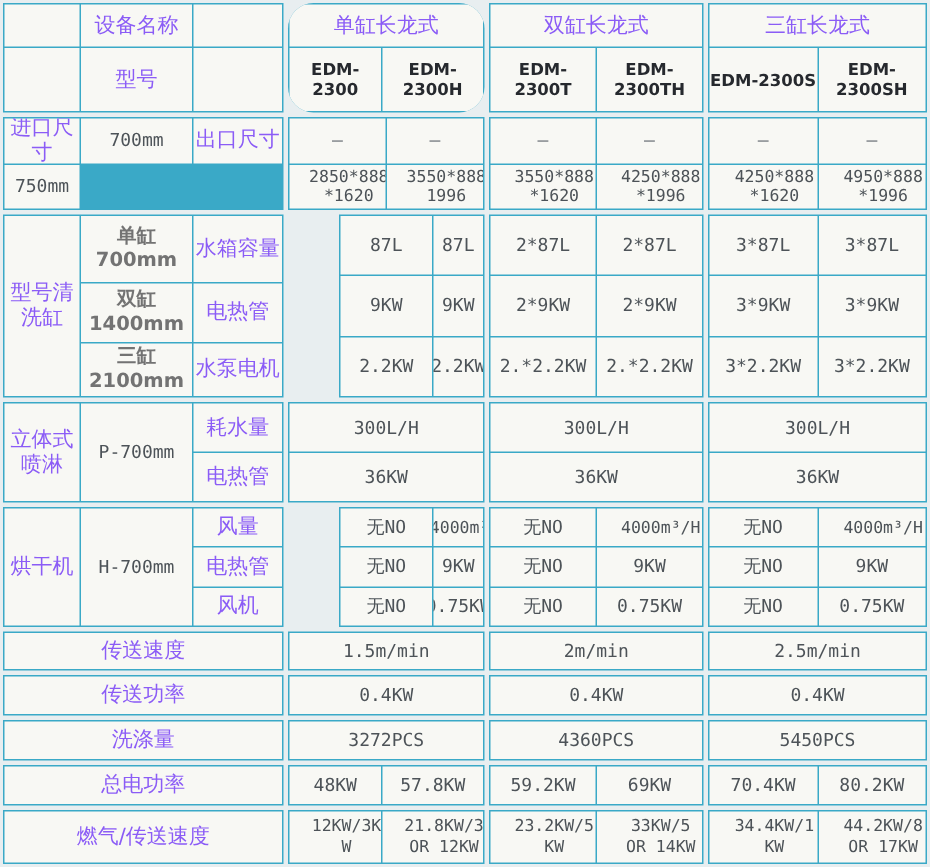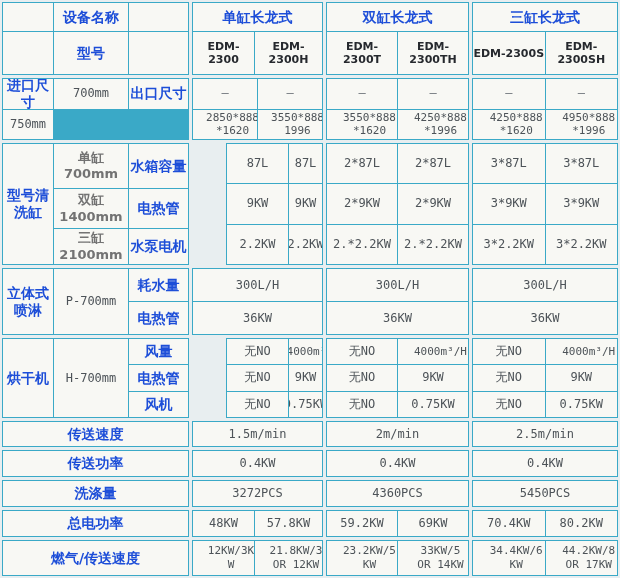--- a/index.html
+++ b/index.html
@@ -16,29 +16,29 @@
     background:#3aa9c7;
     display:grid; gap:1px; padding:1px; box-sizing:border-box;
     overflow:hidden;
   }
   .cell {
     background:#f8f8f4;
     display:flex; align-items:center; justify-content:center;
     text-align:center; white-space:pre-line; overflow:hidden;
     min-width:0; min-height:0;
   }
-  .zh   { font-size:14px; font-weight:700; color:#1d4ed8; line-height:1.2; }
+  .zh   { font-size:14px; font-weight:400; color:#8b5cf6; line-height:1.2; }
   .zh-s { font-size:13px; font-weight:700; color:#737373; line-height:1.25; }
   .model{ font-size:11px; font-weight:700; color:#26292e; font-family:"DejaVu Sans", sans-serif; }
   .val  { font-size:12px; color:#4d5358; font-family:"DejaVu Sans Mono", monospace; line-height:1.25; }
   .val-sm { font-size:11px;padding-left:15px; }
   .dash { color:#6e747a; }
   
   .gL1 { grid-template-columns:50px 74px 1fr; grid-template-rows:28px 1fr; }
-  .gH  { grid-template-columns:61px 1fr;      grid-template-rows:28px 1fr; }
+  .gH  { grid-template-columns:61px 1fr;      grid-template-rows:28px 1fr;border-radius:17px; }
   .gH2 { grid-template-columns:1fr 1fr;       grid-template-rows:28px 1fr; }
   .gL2 { grid-template-columns:50px 74px 1fr; grid-template-rows:1fr 1fr; }
   .g22 { grid-template-columns:1fr 1fr;       grid-template-rows:1fr 1fr; }
   .gL3 { grid-template-columns:50px 74px 1fr; grid-template-rows:44px 39px 1fr; }
   .g23 { grid-template-columns:1fr 1fr;       grid-template-rows:1fr 1fr 1fr; }
   .g12 { grid-template-columns:1fr;           grid-template-rows:1fr 1fr; }
   .g23e{ grid-template-columns:61px 1fr;      grid-template-rows:1fr 1fr 1fr;margin-left:34px; }
   .g1  { grid-template-columns:1fr;           grid-template-rows:1fr; }
   .g2  { grid-template-columns:1fr 1fr;       grid-template-rows:1fr; }
   .sp2c{ grid-column:1/3; }
@@ -255,19 +255,19 @@
     <div class="cell val val-sm">21.8KW/3
 OR 12KW</div>
   </div>
   <div class="panel g2">
     <div class="cell val val-sm">23.2KW/5
 KW</div>
     <div class="cell val val-sm">33KW/5
 OR 14KW</div>
   </div>
   <div class="panel g2">
-    <div class="cell val val-sm">34.4KW/6
+    <div class="cell val val-sm">34.4KW/1
 KW</div>
     <div class="cell val val-sm">44.2KW/8
 OR 17KW</div>
   </div>
 
 </div>
 
 </body></html>

